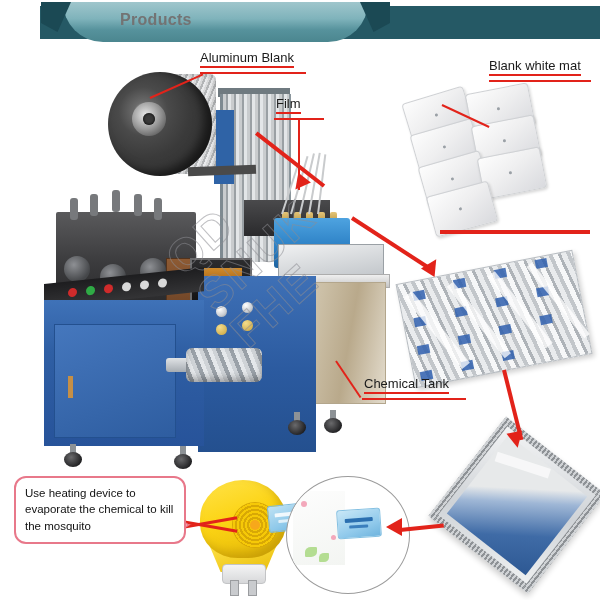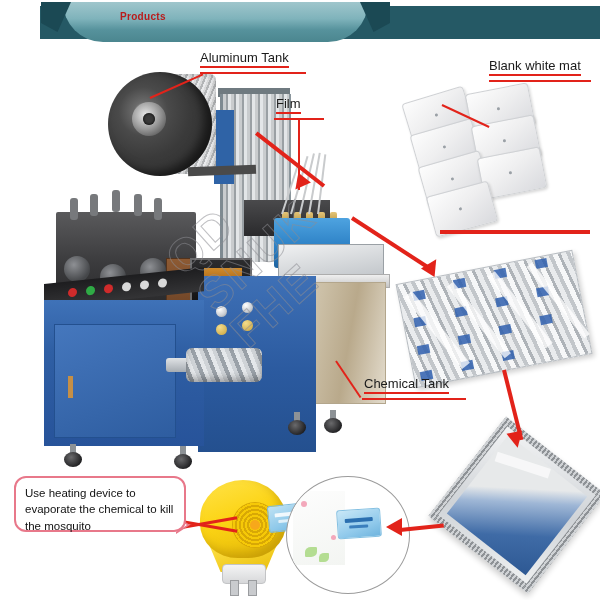--- a/index.html
+++ b/index.html
@@ -12,22 +12,22 @@
   .banner{position:absolute;left:40px;top:6px;width:560px;height:33px;
           background:#255965;}
   .banner-tab{position:absolute;left:63px;top:2px;width:305px;height:40px;
           background:linear-gradient(180deg,#9fc6cc 0%,#7fb3bb 42%,#56929c 70%,#4b868f 100%);
           border-radius:0 0 44px 44px;}
   .banner-tab:before,.banner-tab:after{content:"";position:absolute;top:0;width:30px;height:30px;
           background:#1b4954;}
   .banner-tab:before{left:-22px;border-radius:0 0 0 0;
           clip-path:polygon(0 0,100% 0,55% 100%,0 70%);}
   .banner-tab:after{right:-22px;clip-path:polygon(0 0,100% 0,100% 70%,45% 100%);}
-  .banner-title{position:absolute;left:120px;top:11px;font-size:10px;font-weight:bold;
-          color:#b91c1c;letter-spacing:.3px;}
+  .banner-title{position:absolute;left:120px;top:11px;font-size:16px;font-weight:bold;
+          color:#737373;letter-spacing:.3px;}
 
   
   .ph{position:absolute;}
 
   
   #machine{left:38px;top:62px;width:330px;height:390px;}
 
   .film-roll{position:absolute;left:70px;top:10px;width:104px;height:104px;border-radius:50%;
      background:radial-gradient(circle at 34% 38%,#8f8f8f 0 6%,#6a6a6a 10%,#4a4a4a 26%,#3a3a3a 50%,#2e2e2e 100%);
      box-shadow:inset -8px -4px 10px rgba(0,0,0,.55);}
@@ -175,21 +175,21 @@
   .oval-card .l2{position:absolute;left:11px;top:15px;width:19px;height:3px;background:#3b7fbd;border-radius:1px;}
 
   
   .lbl{position:absolute;font-size:13px;color:#1b1b1b;white-space:nowrap;}
   .lbl .ul{display:block;height:2px;background:#e2231a;margin-top:1px;}
 
   
   .rl{position:absolute;background:#e2231a;transform-origin:left center;}
   .arrow-head{position:absolute;width:0;height:0;}
 
-  .callout{position:absolute;left:14px;top:476px;width:172px;height:56px;
+  .callout{position:absolute;left:14px;top:476px;width:172px;height:68px;
      border:2px solid #e8788a;border-radius:12px;background:#fff;box-sizing:border-box;
      padding:7px 9px;font-size:11.5px;line-height:1.42;color:#111;}
   .callout-tail{position:absolute;left:176px;top:516px;width:0;height:0;
      border-top:9px solid transparent;border-bottom:9px solid transparent;border-left:14px solid #e8788a;}
   .callout-tail2{position:absolute;left:176px;top:518px;width:0;height:0;
      border-top:7px solid transparent;border-bottom:7px solid transparent;border-left:11px solid #fff;}
 
   .wm{position:absolute;left:192px;top:150px;width:220px;height:190px;
      font-size:46px;font-weight:bold;color:transparent;
      -webkit-text-stroke:1px rgba(140,140,145,.55);
@@ -384,21 +384,21 @@
   <div class="rl" style="left:504px;top:368px;width:72px;height:4px;transform:rotate(76deg)"></div>
   <div class="arrow-head" style="left:508px;top:432px;border-left:8px solid transparent;border-right:8px solid transparent;border-top:16px solid #e2231a;transform:rotate(-12deg)"></div>
 
   <div class="rl" style="left:400px;top:528px;width:44px;height:4px;transform:rotate(-6deg)"></div>
   <div class="arrow-head" style="left:386px;top:518px;border-top:9px solid transparent;border-bottom:9px solid transparent;border-right:16px solid #e2231a"></div>
 
   <div class="rl" style="left:176px;top:519px;width:62px;height:3px;transform:rotate(10deg)"></div>
   <div class="rl" style="left:176px;top:527px;width:62px;height:3px;transform:rotate(-10deg)"></div>
 
   <div class="lbl" style="left:200px;top:50px">
-    <span>Aluminum Tank</span>
+    <span>Aluminum Blank</span>
     <span class="ul"></span>
   </div>
 
   <div class="lbl" style="left:276px;top:96px">
     <span>Film</span>
     <span class="ul"></span>
   </div>
 
   <div class="lbl" style="left:489px;top:58px">
     <span>Blank white mat</span>

